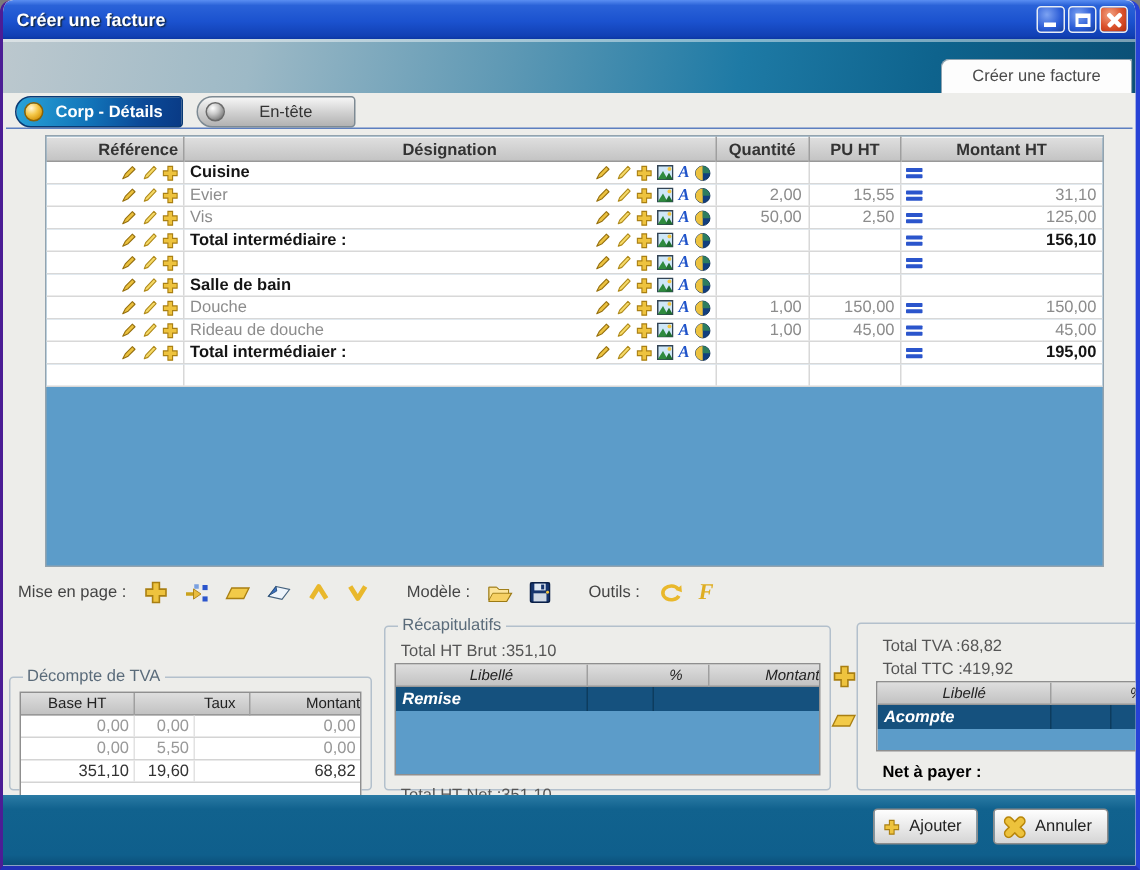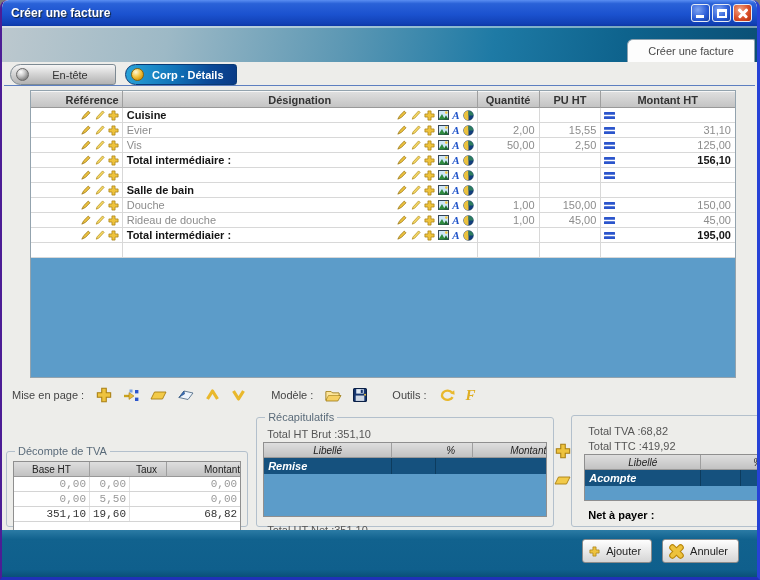--- a/index.html
+++ b/index.html
@@ -67,21 +67,21 @@
   
   .bottom{ position:absolute; left:4px; top:349px; right:4px; height:116px; display:flex; }
   fieldset.fs{ border:1px solid #b3c0cc; border-radius:3px; padding:2px 4px 4px; }
   fieldset.fs legend{ color:#5a6b7a; padding:0 3px; margin-left:4px; }
   .fs.tva{ width:190px; margin-right:8px;margin-top:34px; }
   .tva-box{ border:1px solid #8f8f8f; background:#fff; height:92px; margin:2px 2px 0; overflow:hidden;}
   .mhead{ display:flex; height:15px; background:linear-gradient(180deg,#dedede,#c0c0c0); color:#222;
     box-shadow:inset 0 -1px 0 #989898;gap:37px; }
   .mhead span{ border-right:1px solid #9f9f9f; display:flex; align-items:center; justify-content:center; font-size:10px;}
   .tva-row{ display:flex; height:15px; border-bottom:1px solid #d4d4d4; color:#999; }
-  .tva-row span{ display:flex; align-items:center; justify-content:flex-end; padding-right:3px; border-right:1px solid #e2e2e2;font-family:Liberation Mono, monospace;}
+  .tva-row span{ display:flex; align-items:center; justify-content:flex-end; padding-right:3px; border-right:1px solid #e2e2e2;}
   .tva-row:last-child{ color:#333; }
   .tva-c1{ width:76px; } .tva-c2{ width:40px; } .tva-c3{ flex:1; border-right:none!important;}
   .fs.recap{ width:208px; }
   .line{ display:flex; justify-content:flex-start; color:#555; margin:3px 6px 2px; }
   .line .lv{ text-align:right; }
   .mbox{ border:1px solid #8f8f8f; margin:1px 2px; overflow:hidden;font-style:italic; }
   .r-c1{ width:128px; } .r-c2{ width:44px; } .r-c3{ flex:1; border-right:none!important; }
   .t-c1{ width:116px; } .t-c2{ width:40px; } .t-c3{ flex:1; border-right:none!important; }
   .msel{ display:flex; height:16px; background:#15517e; color:#fff; font-weight:bold; }
   .msel span{ display:flex; align-items:center; padding-left:4px; border-right:1px solid #0d3c5e; }
@@ -120,27 +120,27 @@
   </div>
 
   <div class="band">
     <div class="band-tab">Créer une facture</div>
   </div>
 
   <div class="content">
     <div class="panel-line"></div>
 
     <div class="tabs">
+      <div class="tab active">
+        <span class="sphere gold"></span>
+        <span class="lbl">Corp - Détails</span>
+      </div>
       <div class="tab inactive">
         <span class="sphere gray"></span>
         <span class="lbl">En-tête</span>
-      </div>
-      <div class="tab active">
-        <span class="sphere gold"></span>
-        <span class="lbl">Corp - Détails</span>
       </div>
     </div>
 
     <div class="table-wrap">
       <div class="thead">
         <div class="hc c ref" style="width:92px">Référence</div>
         <div class="hc c desig" style="width:356px;justify-content:center;padding-left:0">Désignation</div>
         <div class="hc c qty" style="justify-content:center;padding-right:0">Quantité</div>
         <div class="hc c pu" style="justify-content:center;padding-right:0">PU HT</div>
         <div class="hc c amt" style="justify-content:center">Montant HT</div>

